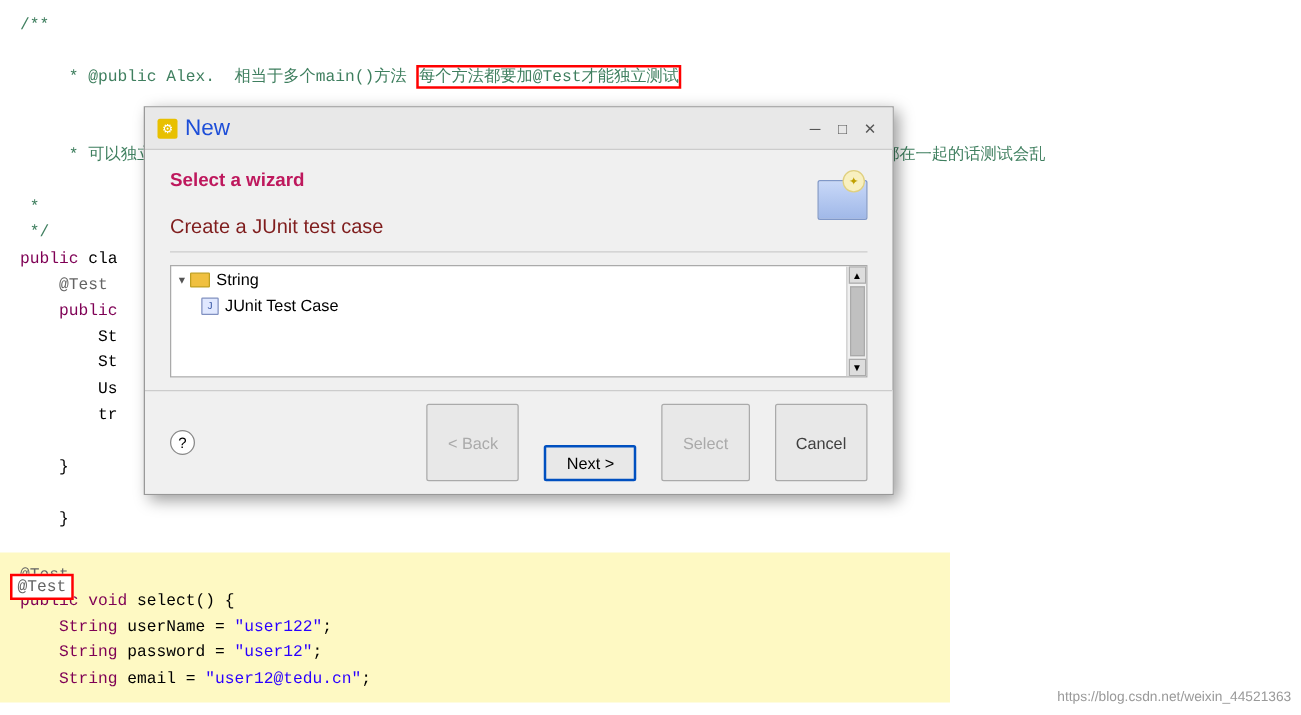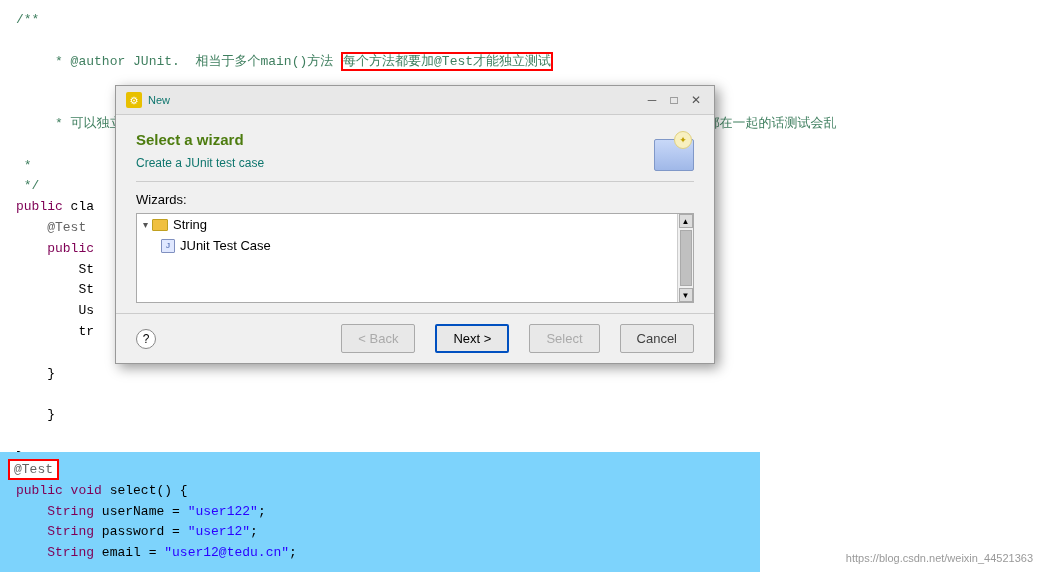--- a/index.html
+++ b/index.html
@@ -86,22 +86,22 @@
       height: 16px;
       background: #e8c000;
       border-radius: 2px;
       display: inline-flex;
       align-items: center;
       justify-content: center;
       font-size: 10px;
       color: #fff;
     }
     .dialog-title-text {
-      font-size: 11px;
-      color: #0f766e;
+      font-size: 18px;
+      color: #1d4ed8;
     }
     .dialog-titlebar-controls {
       display: flex;
       gap: 6px;
     }
     .title-control-btn {
       width: 16px;
       height: 16px;
       border: none;
       background: transparent;
@@ -120,26 +120,26 @@
 
     .dialog-header {
       display: flex;
       justify-content: space-between;
       align-items: flex-start;
       margin-bottom: 8px;
     }
     .dialog-header-text h2 {
       font-size: 15px;
       font-weight: bold;
-      color: #4d7c0f;
-      margin-bottom: 8px;
+      color: #be185d;
+      margin-bottom: 20px;
     }
     .dialog-header-text p {
-      font-size: 12px;
-      color: #0f766e;
+      font-size: 16px;
+      color: #7f1d1d;
     }
     .dialog-header-icon {
       width: 48px;
       height: 40px;
       position: relative;
     }
     .folder-icon-bg {
       width: 40px;
       height: 32px;
       background: linear-gradient(to bottom, #c8d8f8, #a0b8e8);
@@ -288,20 +288,21 @@
       background: #e8e8e8;
       font-size: 13px;
       cursor: pointer;
       color: #404040;
       border-radius: 2px;
     }
     .btn-primary {
       background: #e8e8e8;
       border: 2px solid #0050c0;
       color: #000;
+      margin-top: 33px;
     }
     .btn:disabled {
       color: #aaa;
       cursor: default;
     }
 
     
     .inline-box {
       border: 2px solid red;
       display: inline;
@@ -309,21 +310,21 @@
     }
   </style>
 </head>
 <body>
 
 <div class="code-editor">
   
   <span class="code-line code-comment">/**</span>
   
   <span class="code-line">
-    <span class="code-comment"> * @author JUnit.  相当于多个main()方法 </span><span class="code-comment inline-box">每个方法都要加@Test才能独立测试</span>
+    <span class="code-comment"> * @public Alex.  相当于多个main()方法 </span><span class="code-comment inline-box">每个方法都要加@Test才能独立测试</span>
   </span>
   
   <span class="code-line">
     <span class="code-comment"> * 可以独立的测试每个方法也可以一起测试，但是这个功能主要是解决了</span><span class="code-comment inline-box">单个方法的测试</span><span class="code-comment"> 不然如果增删查改方法都在一起的话测试会乱</span>
   </span>
   <span class="code-line code-comment"> *</span>
   <span class="code-line code-comment"> */</span>
   <span class="code-line"><span class="code-keyword">public</span> cla</span>
   <span class="code-line">    <span class="code-annotation">@Test</span></span>
   <span class="code-line">    <span class="code-keyword">public</span></span>
@@ -332,21 +333,21 @@
   <span class="code-line">        Us</span>
   <span class="code-line">        tr</span>
   <br>
   <span class="code-line">    }</span>
   <br>
   <span class="code-line">    }</span>
   <br>
   <span class="code-line">}</span>
   <br><br>
   
-  <div style="position:absolute; bottom:0; left:0; padding:8px 16px; background:#7dd3fc; width:760px;">
+  <div style="position:absolute; bottom:10px; left:0; padding:8px 16px; background:#fef9c3; width:760px;">
     <span class="code-line"><span class="code-annotation">@Test</span></span>
     <span class="code-line"><span class="code-keyword">public void</span> select() {</span>
     <span class="code-line">    <span class="code-keyword">String</span> userName = <span class="code-string">"user122"</span>;</span>
     <span class="code-line">    <span class="code-keyword">String</span> password = <span class="code-string">"user12"</span>;</span>
     <span class="code-line">    <span class="code-keyword">String</span> email = <span class="code-string">"user12@tedu.cn"</span>;</span>
   </div>
 </div>
 
 <div class="test-annotation-box">@Test</div>
 
@@ -373,21 +374,20 @@
         <p>Create a JUnit test case</p>
       </div>
       <div class="dialog-header-icon">
         <div class="folder-icon-bg"></div>
         <div class="folder-icon-shine">✦</div>
       </div>
     </div>
 
     <hr class="dialog-separator">
 
-    <div class="wizards-label">Wizards:</div>
 
 
     <div class="tree-container">
 
       <div class="tree-item">
         <span class="tree-toggle">▾</span>
         <span class="tree-folder-icon"></span>
         <span>String</span>
       </div>
 

